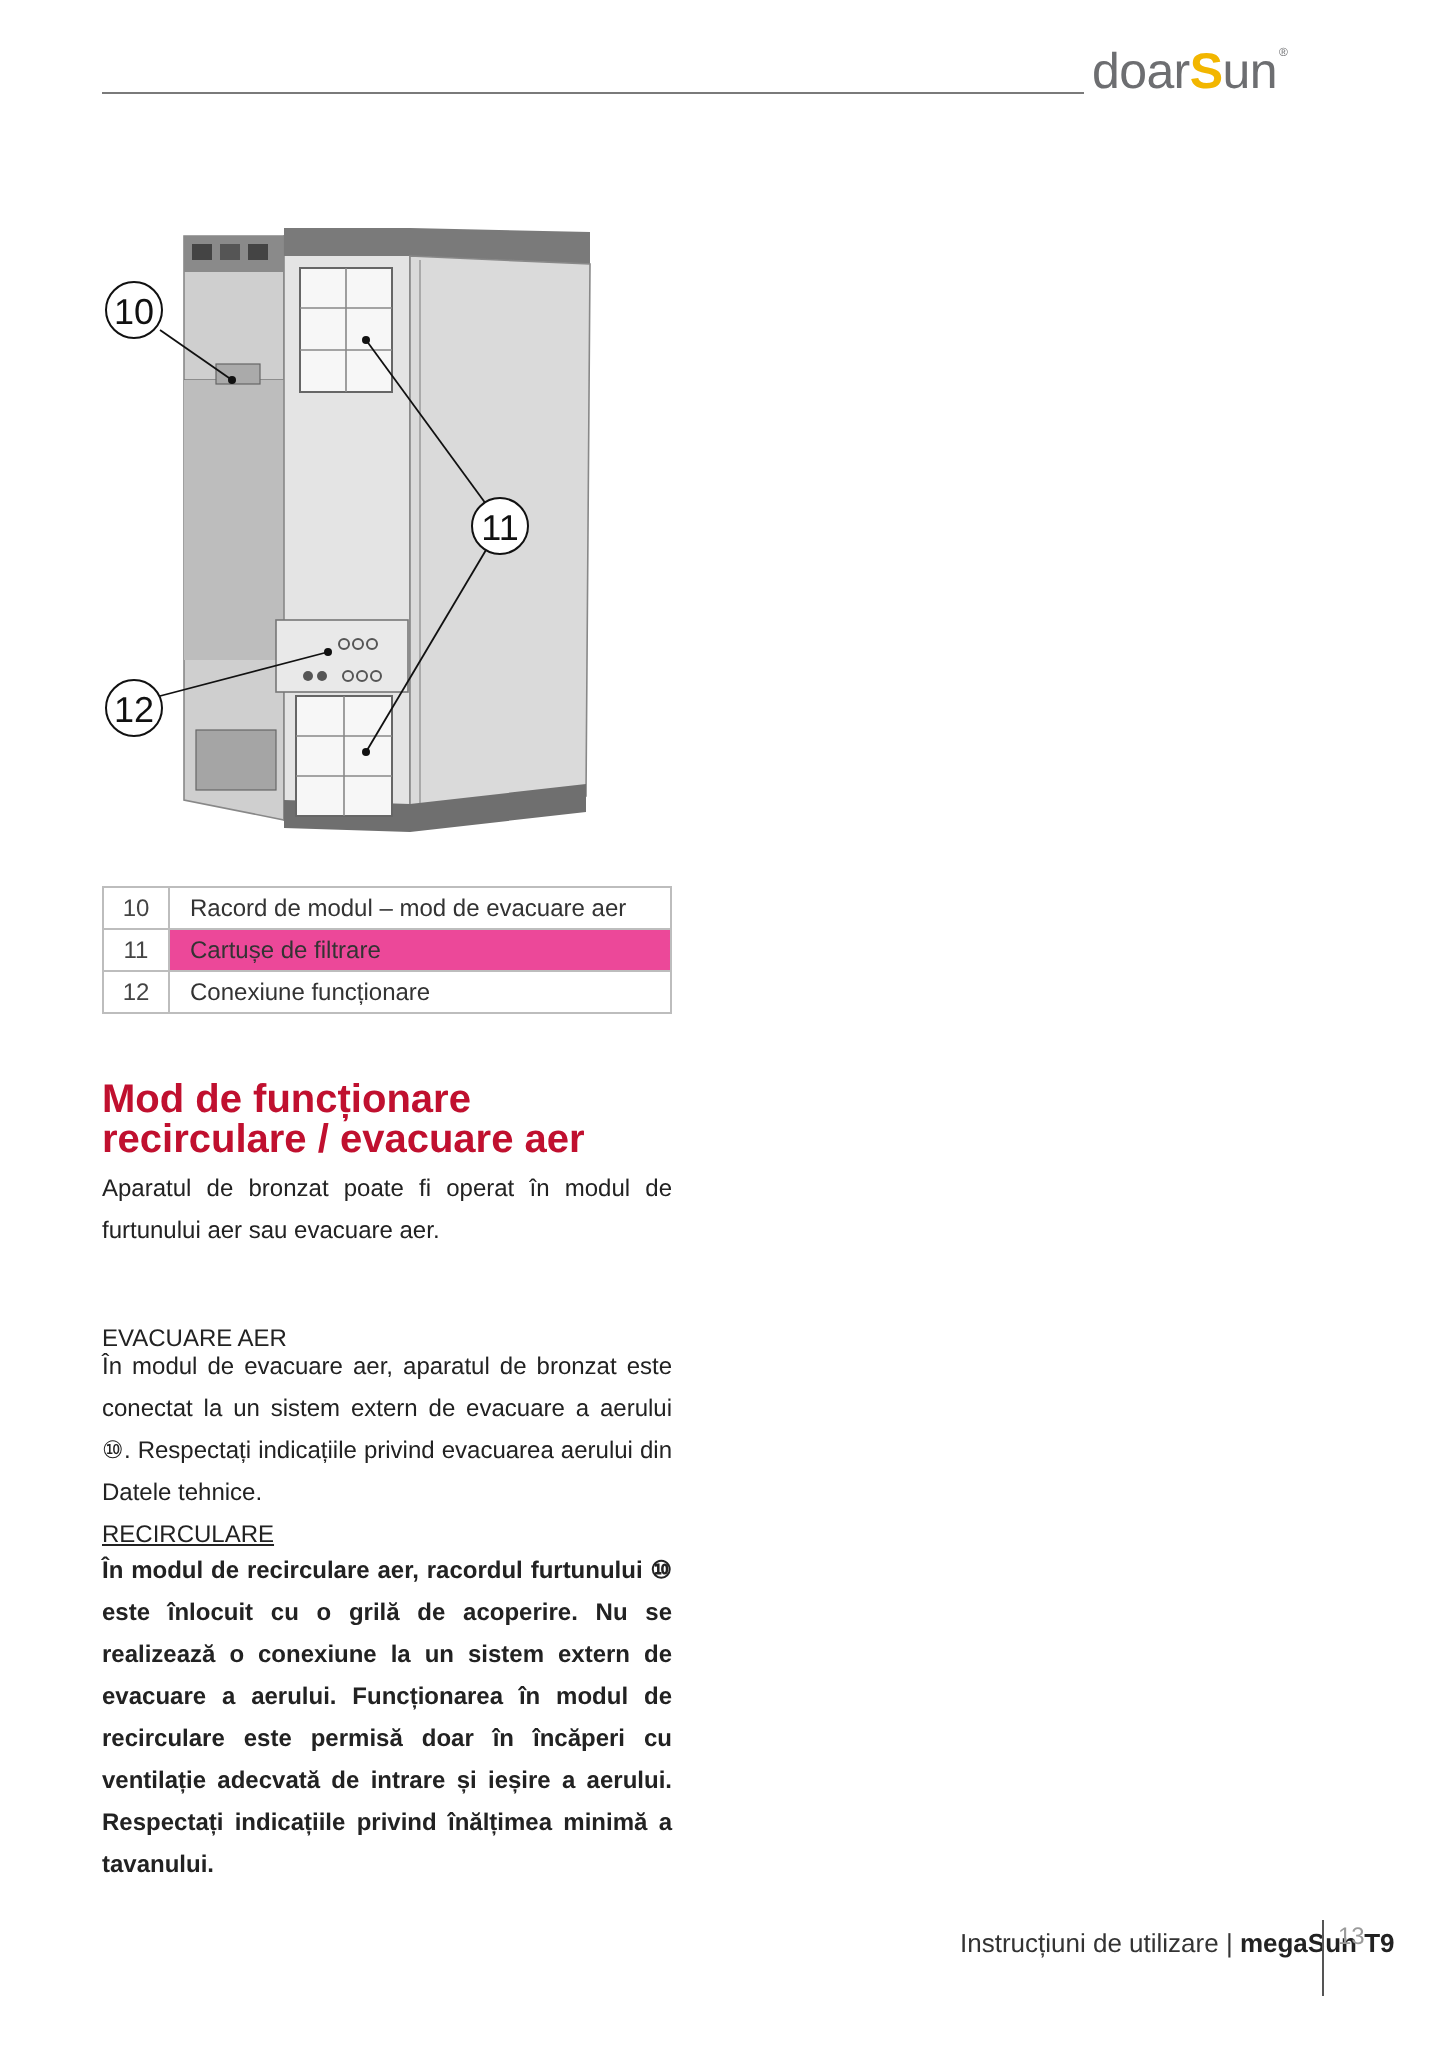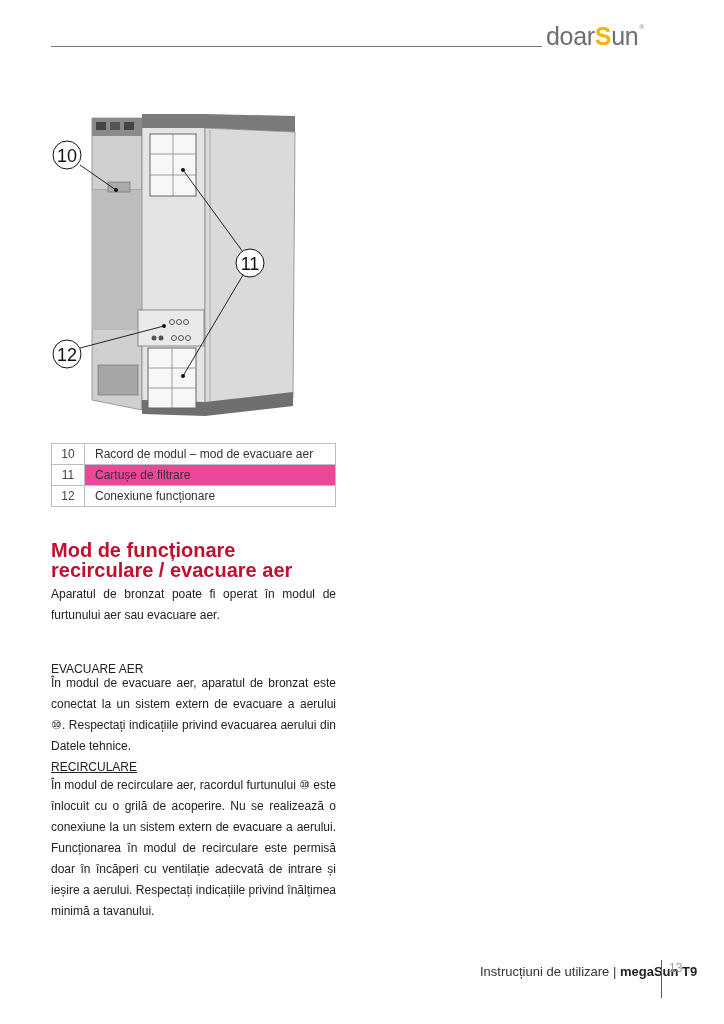--- a/index.html
+++ b/index.html
@@ -19,21 +19,21 @@
     .legend td.num { width: 33px; text-align: center; padding: 0; color: #444; }
     .legend tr.hl td.txt { background: #ec4899; }
 
     .title { position: absolute; left: 51px; top: 540px; width: 290px; font-size: 20px; font-weight: bold; color: #c0102f; line-height: 20px; }
     .para { position: absolute; left: 51px; width: 285px; font-size: 12px; line-height: 21px; color: #222; text-align: justify; }
     .p-intro { top: 584px; }
     .sub { position: absolute; left: 51px; font-size: 12px; color: #222; }
     .sub-evac { top: 642px; margin-top: 20px; }
     .p-evac { top: 673px; }
     .sub-recirc { top: 760px; text-decoration: underline; }
-    .p-recirc { top: 775px; }
+    .p-recirc { top: 775px; font-weight: bold; }
 
     .footer-text { position: absolute; left: 480px; top: 964px; font-size: 13px; color: #333; }
     .footer-text b { font-weight: bold; color: #222; }
     .footer-line { position: absolute; left: 661px; top: 960px; width: 1px; height: 38px; background: #555; }
     .page-num { position: absolute; left: 669px; top: 961px; font-size: 12px; color: #9a9a9a; }
   </style>
 </head>
 <body>
 
 <div class="header-line"></div>

